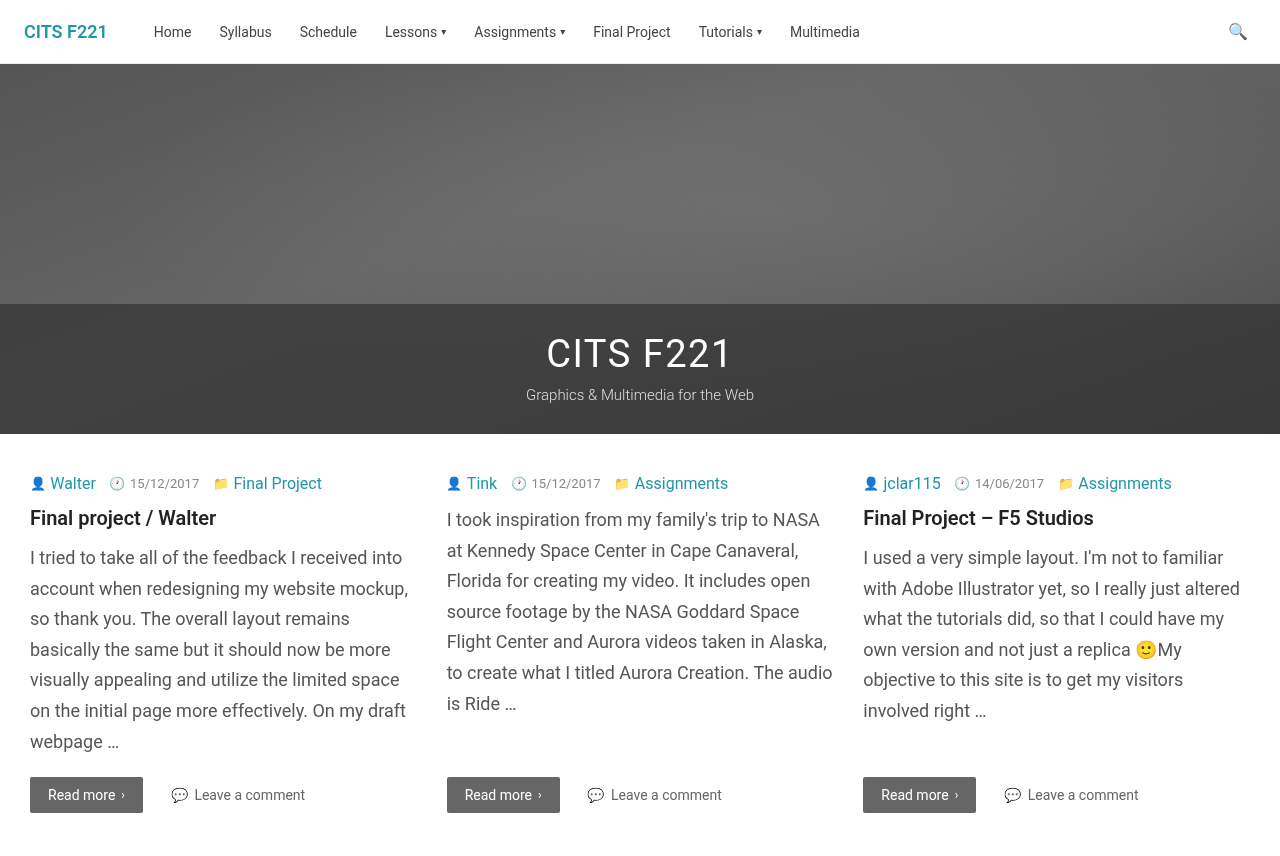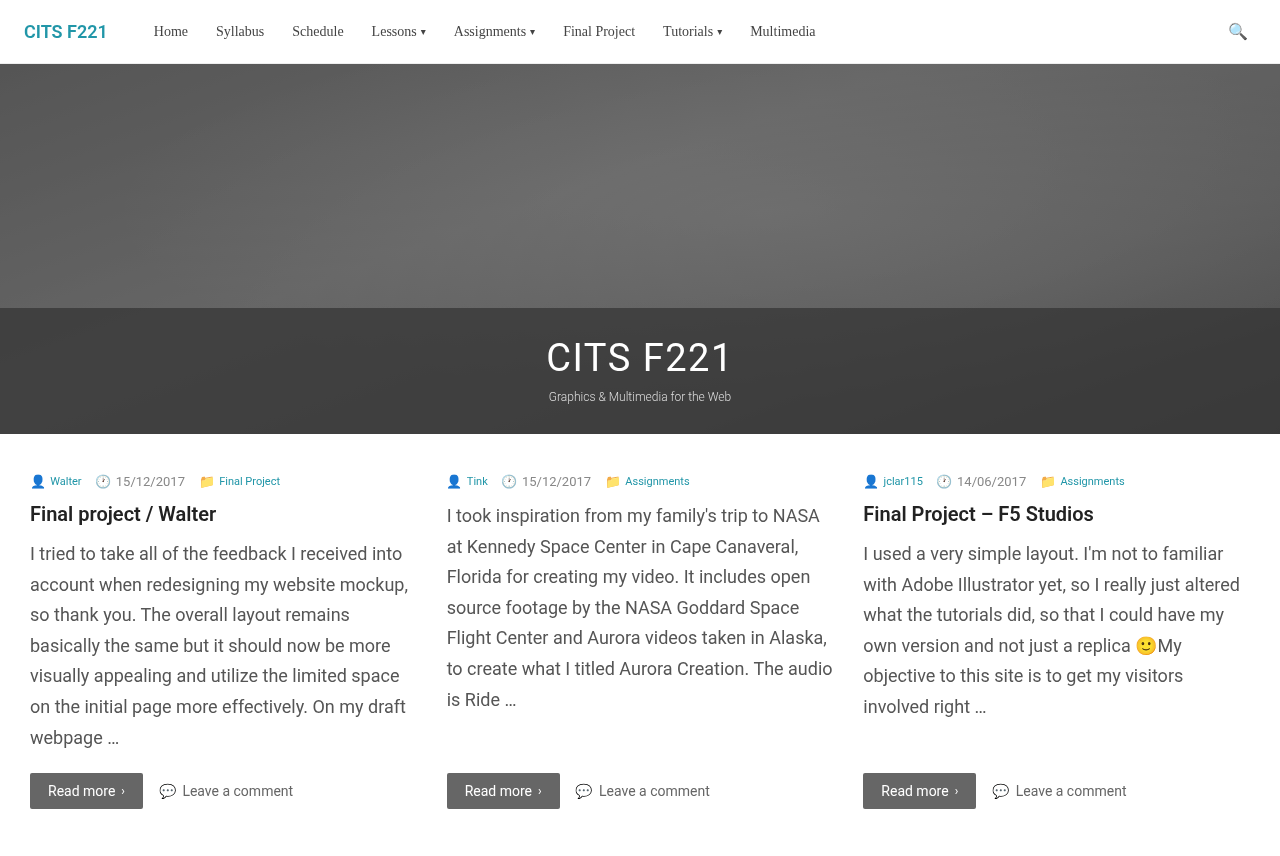--- a/index.html
+++ b/index.html
@@ -10,21 +10,21 @@
       display: flex; align-items: center;
       padding: 0 24px; height: 64px;
       background: #fff;
       border-bottom: 1px solid #eee;
       position: relative; z-index: 10;
     }
     .nav-brand {
       color: #2196a8; font-size: 18px; font-weight: 600;
       text-decoration: none; margin-right: 32px; white-space: nowrap;
     }
-    .nav-links { display: flex; align-items: center; gap: 0; flex: 1; font-family: Liberation Serif, serif; }
+    .nav-links { display: flex; align-items: center; gap: 0; flex: 1; }
     .nav-link {
       padding: 0 14px; height: 64px; display: flex; align-items: center;
       font-size: 14px; color: #444; text-decoration: none; cursor: pointer;
       white-space: nowrap;
     }
     .nav-link .chevron { font-size: 10px; margin-left: 4px; }
     .nav-search { margin-left: auto; font-size: 16px; color: #555; cursor: pointer; padding: 8px; }
 
     
     .hero {
@@ -39,48 +39,48 @@
     .hero-content {
       position: absolute; bottom: 0; left: 0; right: 0;
       background: rgba(50,50,50,0.7);
       padding: 28px 0 30px;
       text-align: center;
     }
     .hero-title {
       font-size: 38px; font-weight: 400; color: #fff;
       letter-spacing: 0.04em; margin-bottom: 10px;
     }
-    .hero-subtitle { font-size: 12px; color: #ddd; font-weight: 300; }
+    .hero-subtitle { font-size: 15px; color: #ddd; font-weight: 300; }
 
     
     .cards-area {
       max-width: 1260px; margin: 0 auto;
       padding: 40px 20px 60px;
       display: grid; grid-template-columns: 1fr 1fr 1fr; gap: 30px;
     }
 
     
     .card { display: flex; flex-direction: column; }
     .card-meta {
       display: flex; align-items: center; gap: 14px;
       font-size: 13px; color: #888; margin-bottom: 12px;
       flex-wrap: wrap;
     }
     .card-meta-item { display: flex; align-items: center; gap: 4px; }
     .meta-icon { font-size: 13px; color: #aaa; }
-    .meta-link { color: #2196a8; text-decoration: none; font-size: 11px; }
+    .meta-link { color: #2196a8; text-decoration: none; font-size: 16px; }
     .card-title {
       font-size: 20px; font-weight: 600; color: #222;
       margin-bottom: 12px; line-height: 1.3;
     }
     .card-excerpt {
       font-size: 18px; color: #555; line-height: 1.7;
       flex: 1; margin-bottom: 20px;
     }
-    .card-footer { display: flex; align-items: center; gap: 16px; flex-wrap: wrap; }
+    .card-footer { display: flex; align-items: center; gap: 28px; flex-wrap: wrap; }
     .read-more-btn {
       display: inline-flex; align-items: center; gap: 6px;
       background: #666; color: #fff; font-size: 14px;
       padding: 10px 18px; border: none; cursor: pointer;
       border-radius: 2px; text-decoration: none;
     }
     .read-more-btn .btn-chevron { font-size: 12px; }
     .leave-comment {
       display: inline-flex; align-items: center; gap: 6px;
       font-size: 14px; color: #666; text-decoration: none;

